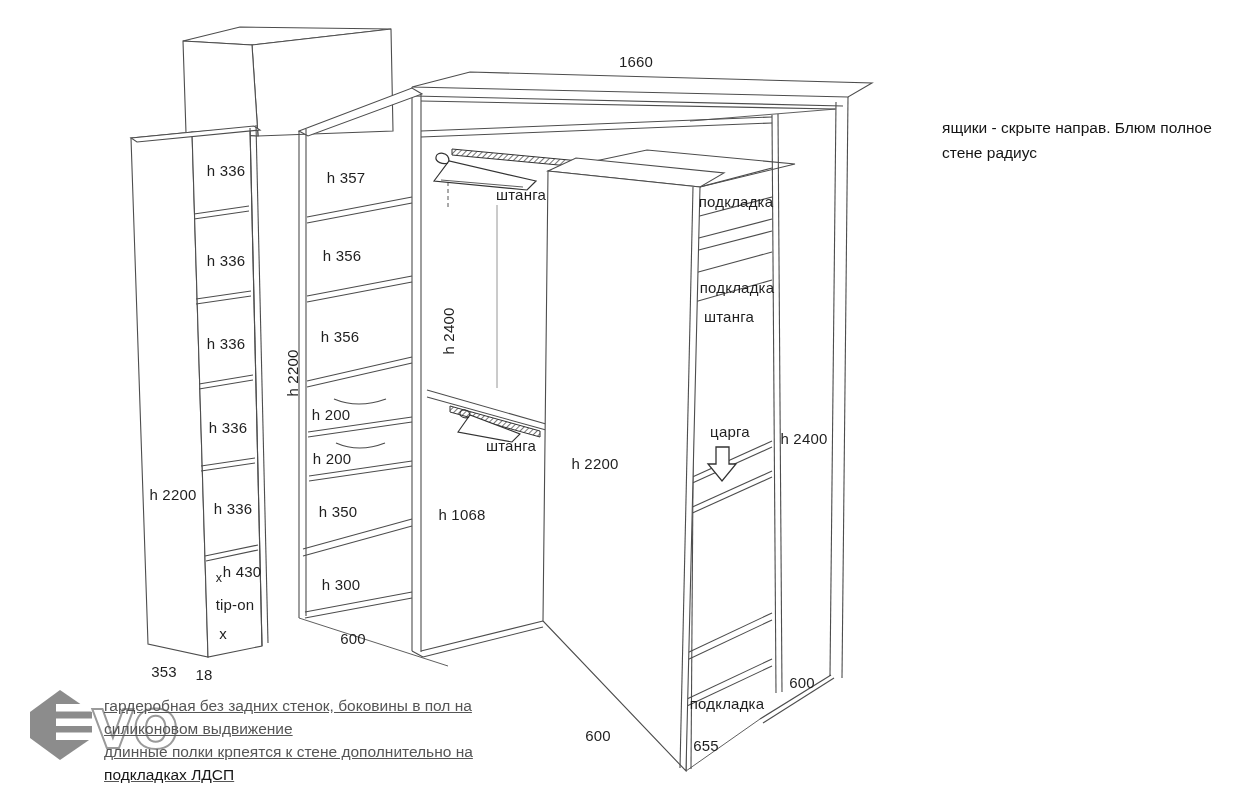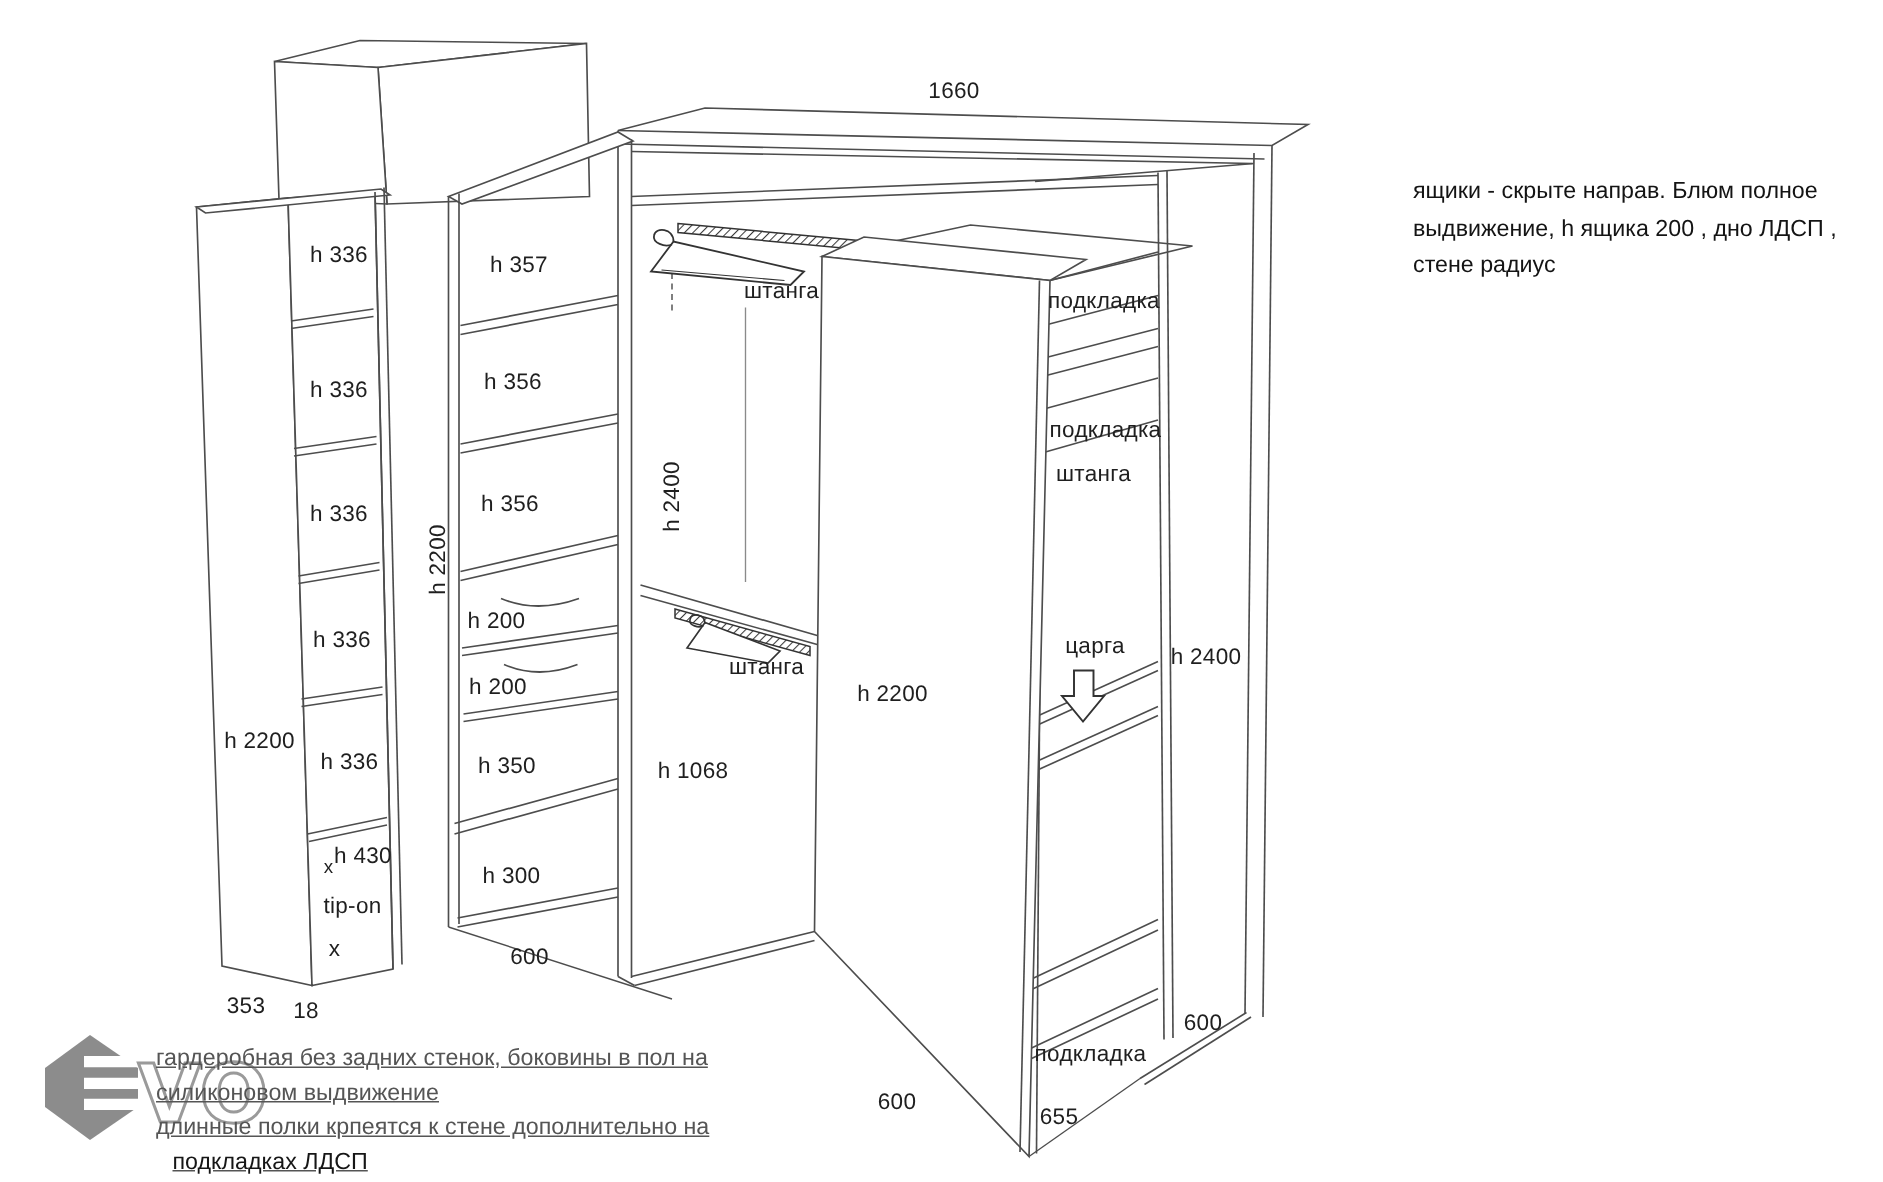--- a/index.html
+++ b/index.html
@@ -7,21 +7,21 @@
           font-family:"Liberation Sans",sans-serif;overflow:hidden;}
   .art{position:absolute;left:0;top:0;}
   .logo-svg{position:absolute;left:24px;top:672px;}
   .lbl{position:absolute;transform:translate(-50%,-50%);font-size:15px;color:#1f1f1f;
        white-space:nowrap;letter-spacing:.2px;}
   .lbl.rot{transform:translate(-50%,-50%) rotate(-90deg);}
   .lbl.small{font-size:12.5px;}
   .note{position:absolute;white-space:nowrap;}
   .note-tr{left:913px;top:116px;font-size:15.5px;line-height:24.5px;color:#141414;margin-left:29px;}
   .note-bl{left:104px;top:694px;font-size:15.5px;line-height:23px;color:#555;text-decoration:underline;}
-  .note-bl .dark{color:#161616;margin-left:11px;}
+  .note-bl .dark{color:#161616;}
 </style>
 </head>
 <body>
 
 <div class="canvas">
 
   <svg class="art" width="1255" height="788" viewBox="0 0 1255 788">
     <defs>
       <pattern id="hatch" width="4" height="4" patternUnits="userSpaceOnUse" patternTransform="rotate(45)">
         <rect width="4" height="4" fill="#ffffff"></rect>
@@ -204,21 +204,20 @@
   <div class="lbl" style="left:737px;top:287px">подкладка</div>
   <div class="lbl" style="left:729px;top:316px">штанга</div>
   <div class="lbl" style="left:730px;top:431px">царга</div>
   <div class="lbl" style="left:727px;top:703px">подкладка</div>
   <div class="lbl" style="left:706px;top:745px">655</div>
   <div class="lbl" style="left:804px;top:438px">h 2400</div>
   <div class="lbl" style="left:802px;top:682px">600</div>
 
   <div class="note note-tr">
     <div>ящики - скрыте направ. Блюм  полное</div>
-    <div>выдвижение, h ящика 200 , дно ЛДСП ,</div>
     <div>стене радиус</div>
   </div>
 
   <div class="note note-bl">
     <div>гардеробная без задних стенок, боковины в пол на</div>
     <div>силиконовом выдвижение</div>
     <div>длинные полки крпеятся к стене дополнительно на</div>
     <div class="dark">подкладках ЛДСП</div>
   </div>
 

